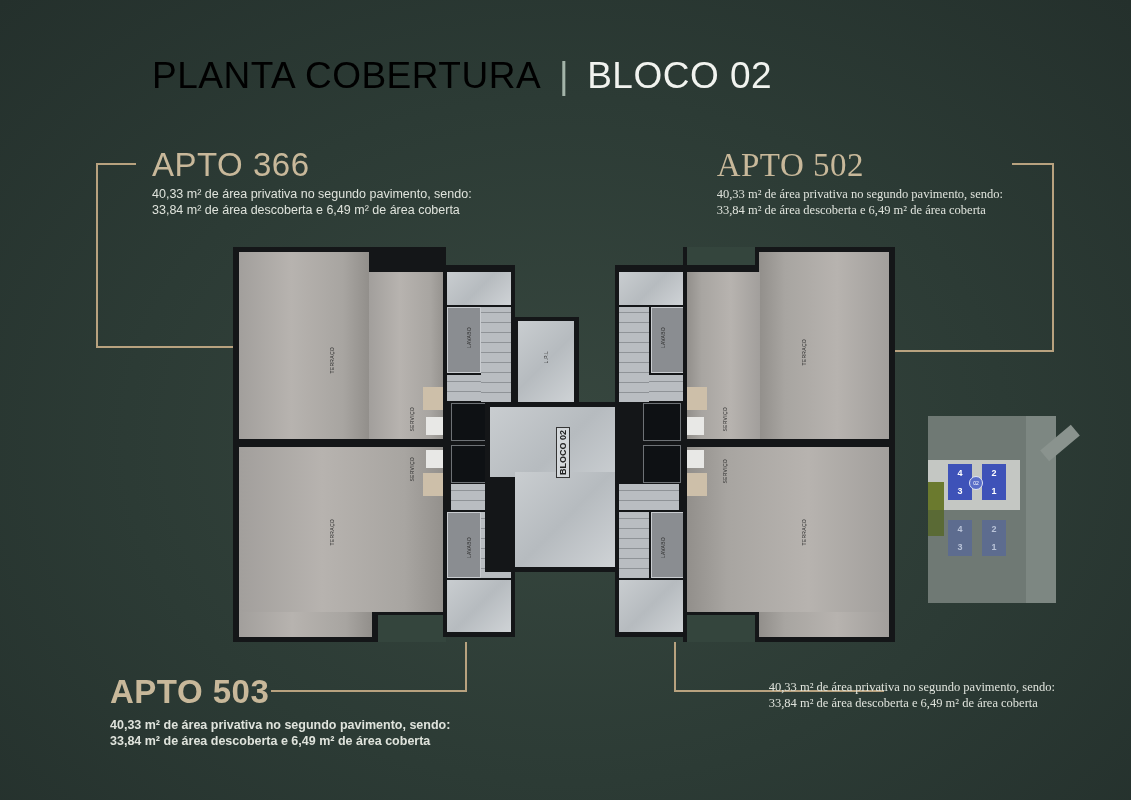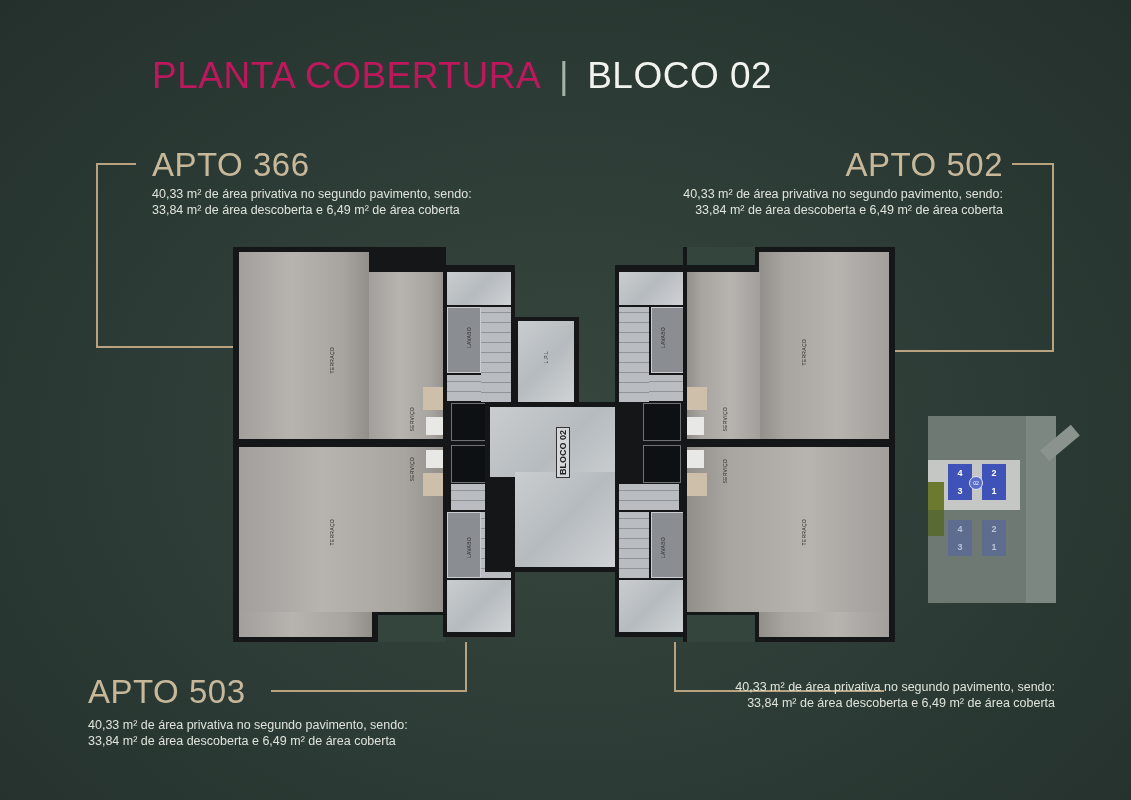--- a/index.html
+++ b/index.html
@@ -1,26 +1,26 @@
 <!DOCTYPE html>
 <html><head>
 <meta charset="utf-8">
 <style>
   html,body{margin:0;padding:0;}
   body{width:1131px;height:800px;overflow:hidden;position:relative;
     background:radial-gradient(ellipse at 50% 55%, #37473f 0%, #2c3b35 55%, #24302c 100%);
     font-family:"Liberation Sans", sans-serif;}
   .abs{position:absolute;}
   .title{left:152px;top:54px;font-size:37px;font-weight:300;letter-spacing:0.5px;white-space:nowrap;line-height:44px;}
-  .title .t1{color:#be185d;}
+  .title .t1{color:#000000;}
   .title .sep{color:#a3b4a9;margin:0 18px;}
   .title .t2{color:#f1f3ef;}
   .apto-title{font-size:33px;color:#c8b89a;line-height:38px;white-space:nowrap;letter-spacing:0.5px;}
   .apto-desc{font-size:12.5px;color:#dfe3dc;line-height:16px;white-space:nowrap;}
-  .right{text-align:right;}
+  .right{text-align:left;font-family:Liberation Serif, serif;}
   .line{background:#b8a27f;}
   
   .plan{left:233px;top:247px;width:662px;height:395px;}
   .wall{position:absolute;background:#141618;}
   .terr{position:absolute;background:linear-gradient(90deg,#a29f9c 0%,#b7b3af 40%,#a8a5a1 80%,#928f8b 100%);}
   .terr.r{background:linear-gradient(270deg,#a29f9c 0%,#b7b3af 40%,#a8a5a1 80%,#928f8b 100%);}
   .marble{position:absolute;background:linear-gradient(135deg,#c9cdd0,#b6bbbf 50%,#cfd3d6);}
   .stair{position:absolute;background:repeating-linear-gradient(0deg,#b9bdc1 0 9px,#8f9397 9px 10px);}
   .lav{position:absolute;background:#8a8d91;border:1px solid #c9ccd0;}
   .dark{position:absolute;background:#0e1114;border:1px solid #6e7276;box-sizing:border-box;}
@@ -53,21 +53,21 @@
 <div class="abs line" style="left:1052px;top:163px;width:2px;height:189px;"></div>
 <div class="abs line" style="left:895px;top:350px;width:159px;height:2px;"></div>
 <div class="abs right" style="right:128px;top:146px;">
   <div class="apto-title">APTO 502</div>
   <div class="apto-desc" style="margin-top:2px;">40,33 m² de área privativa no segundo pavimento, sendo:</div>
   <div class="apto-desc">33,84 m² de área descoberta e 6,49 m² de área coberta</div>
 </div>
 
 <div class="abs line" style="left:465px;top:642px;width:2px;height:50px;"></div>
 <div class="abs line" style="left:271px;top:690px;width:196px;height:2px;"></div>
-<div class="abs" style="left:88px;top:673px;">
+<div class="abs" style="left:110px;top:673px;font-weight:bold;">
   <div class="apto-title">APTO 503</div>
   <div class="apto-desc" style="margin-top:6px;">40,33 m² de área privativa no segundo pavimento, sendo:</div>
   <div class="apto-desc">33,84 m² de área descoberta e 6,49 m² de área coberta</div>
 </div>
 
 <div class="abs line" style="left:674px;top:642px;width:2px;height:50px;"></div>
 <div class="abs line" style="left:674px;top:690px;width:210px;height:2px;"></div>
 <div class="abs right" style="right:76px;top:673px;">
   <div class="apto-desc" style="margin-top:6px;">40,33 m² de área privativa no segundo pavimento, sendo:</div>
   <div class="apto-desc">33,84 m² de área descoberta e 6,49 m² de área coberta</div>

